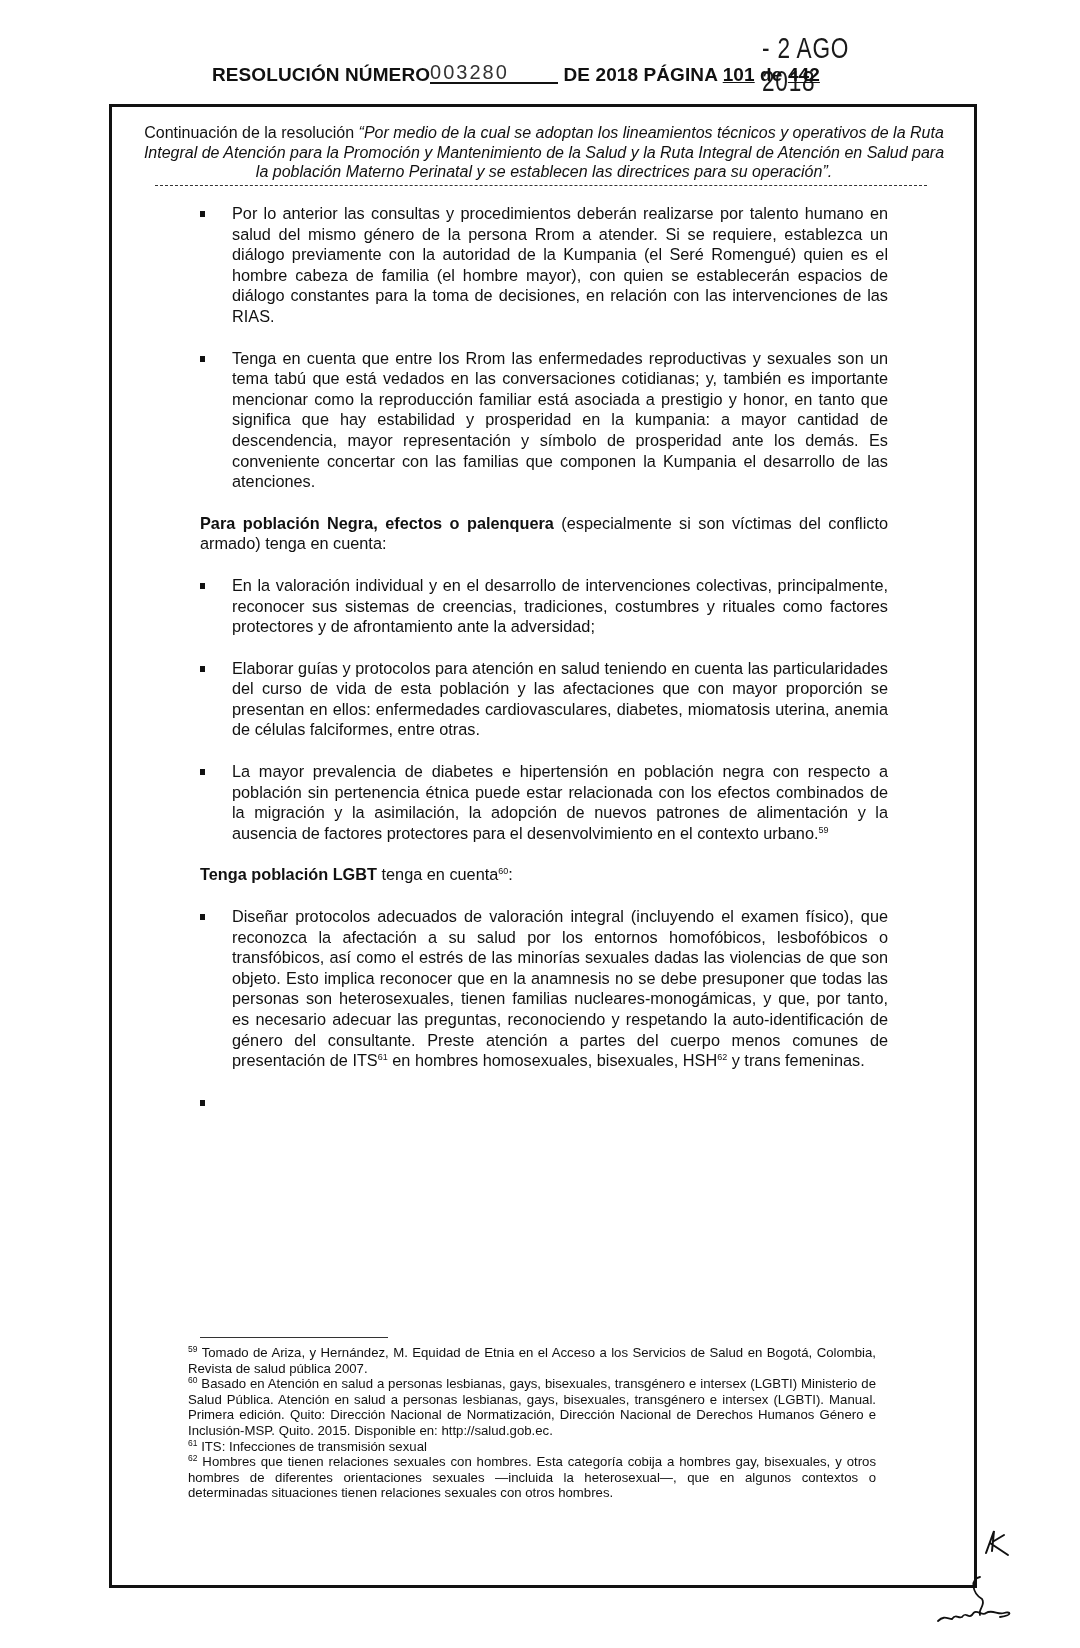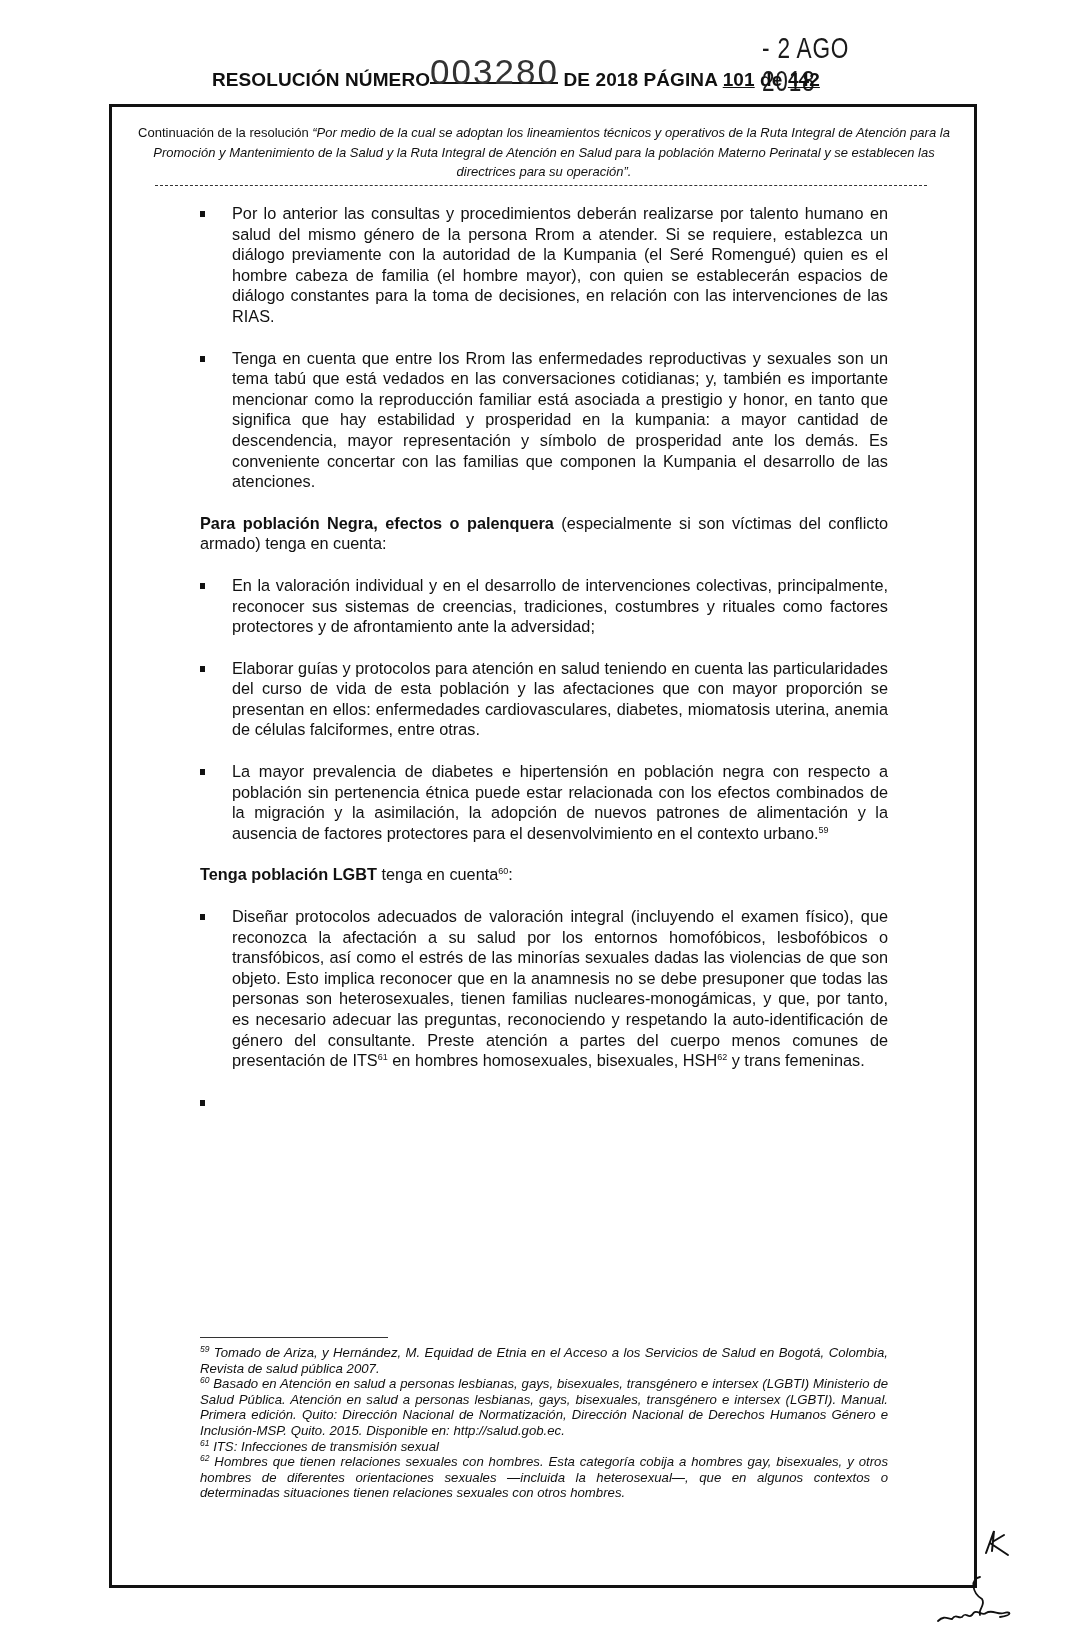--- a/index.html
+++ b/index.html
@@ -2,38 +2,38 @@
 <html><head>
 <meta charset="utf-8">
 <style>
   * { margin: 0; padding: 0; box-sizing: border-box; }
   html, body { width: 1080px; height: 1648px; background: #ffffff; overflow: hidden; }
   body { position: relative; font-family: "Liberation Sans", sans-serif; color: #111; }
 
   .header { position: absolute; left: 212px; top: 0; width: 700px; height: 100px; }
   .stamp-date { position: absolute; left: 550px; top: 32px; font-size: 29px; font-weight: normal; letter-spacing: 1px; color: #1a1a1a; transform: scaleX(0.78); transform-origin: left; font-family: "Liberation Sans Narrow", "Liberation Sans", sans-serif; }
   .title-line { position: absolute; left: 0; top: 64px; font-size: 19px; font-weight: bold; white-space: nowrap; letter-spacing: 0.1px; }
-  .title-line .num { display: inline-block; width: 128px; border-bottom: 2px solid #111; text-align: left; font-size: 35px; font-weight: normal; line-height: 20px; letter-spacing: 2px; color: #333; position: relative; top: -2px; }
+  .title-line .num { display: inline-block; width: 128px; border-bottom: 2px solid #111; text-align: left; font-size: 20px; font-weight: normal; line-height: 20px; letter-spacing: 2px; color: #333; position: relative; top: -2px; }
   .title-line .u { text-decoration: underline; }
 
   .frame { position: absolute; left: 109px; top: 104px; width: 868px; height: 1484px; border: 3px solid #111; }
 
-  .preamble { position: absolute; left: 138px; top: 123px; width: 812px; font-size: 13px; line-height: 19.5px; text-align: center; }
+  .preamble { position: absolute; left: 138px; top: 123px; width: 812px; font-size: 16px; line-height: 19.5px; text-align: center; }
   .preamble .it { font-style: italic; }
   .dash-rule { position: absolute; left: 155px; top: 185px; width: 772px; border-top: 1.5px dashed #333; }
 
   .body { position: absolute; left: 200px; top: 203px; width: 688px; font-size: 16.3px; line-height: 20.6px; text-align: justify; }
   .bullet { position: relative; padding-left: 32px; margin-bottom: 21px; }
   .bullet .mark { position: absolute; left: 0; top: 8px; width: 5px; height: 6px; background: #111; }
   .heading-para { margin-bottom: 21px; }
   .heading-para b { font-weight: bold; }
   sup { font-size: 9px; line-height: 0; vertical-align: 6px; }
 
   .fn-rule { position: absolute; left: 200px; top: 1337px; width: 188px; border-top: 1px solid #333; }
-  .footnotes { position: absolute; left: 200px; top: 1345px; width: 688px; font-size: 13.2px; line-height: 15.6px; text-align: justify; font-style: italic; }
+  .footnotes { position: absolute; left: 188px; top: 1345px; width: 688px; font-size: 13.2px; line-height: 15.6px; text-align: justify; }
   .footnotes p sup { font-size: 8.5px; vertical-align: 5px; }
 
   .sig { position: absolute; }
 </style>
 </head>
 <body>
 
 <div class="header">
   <div class="stamp-date">- 2 AGO 2018</div>
   <div class="title-line">

